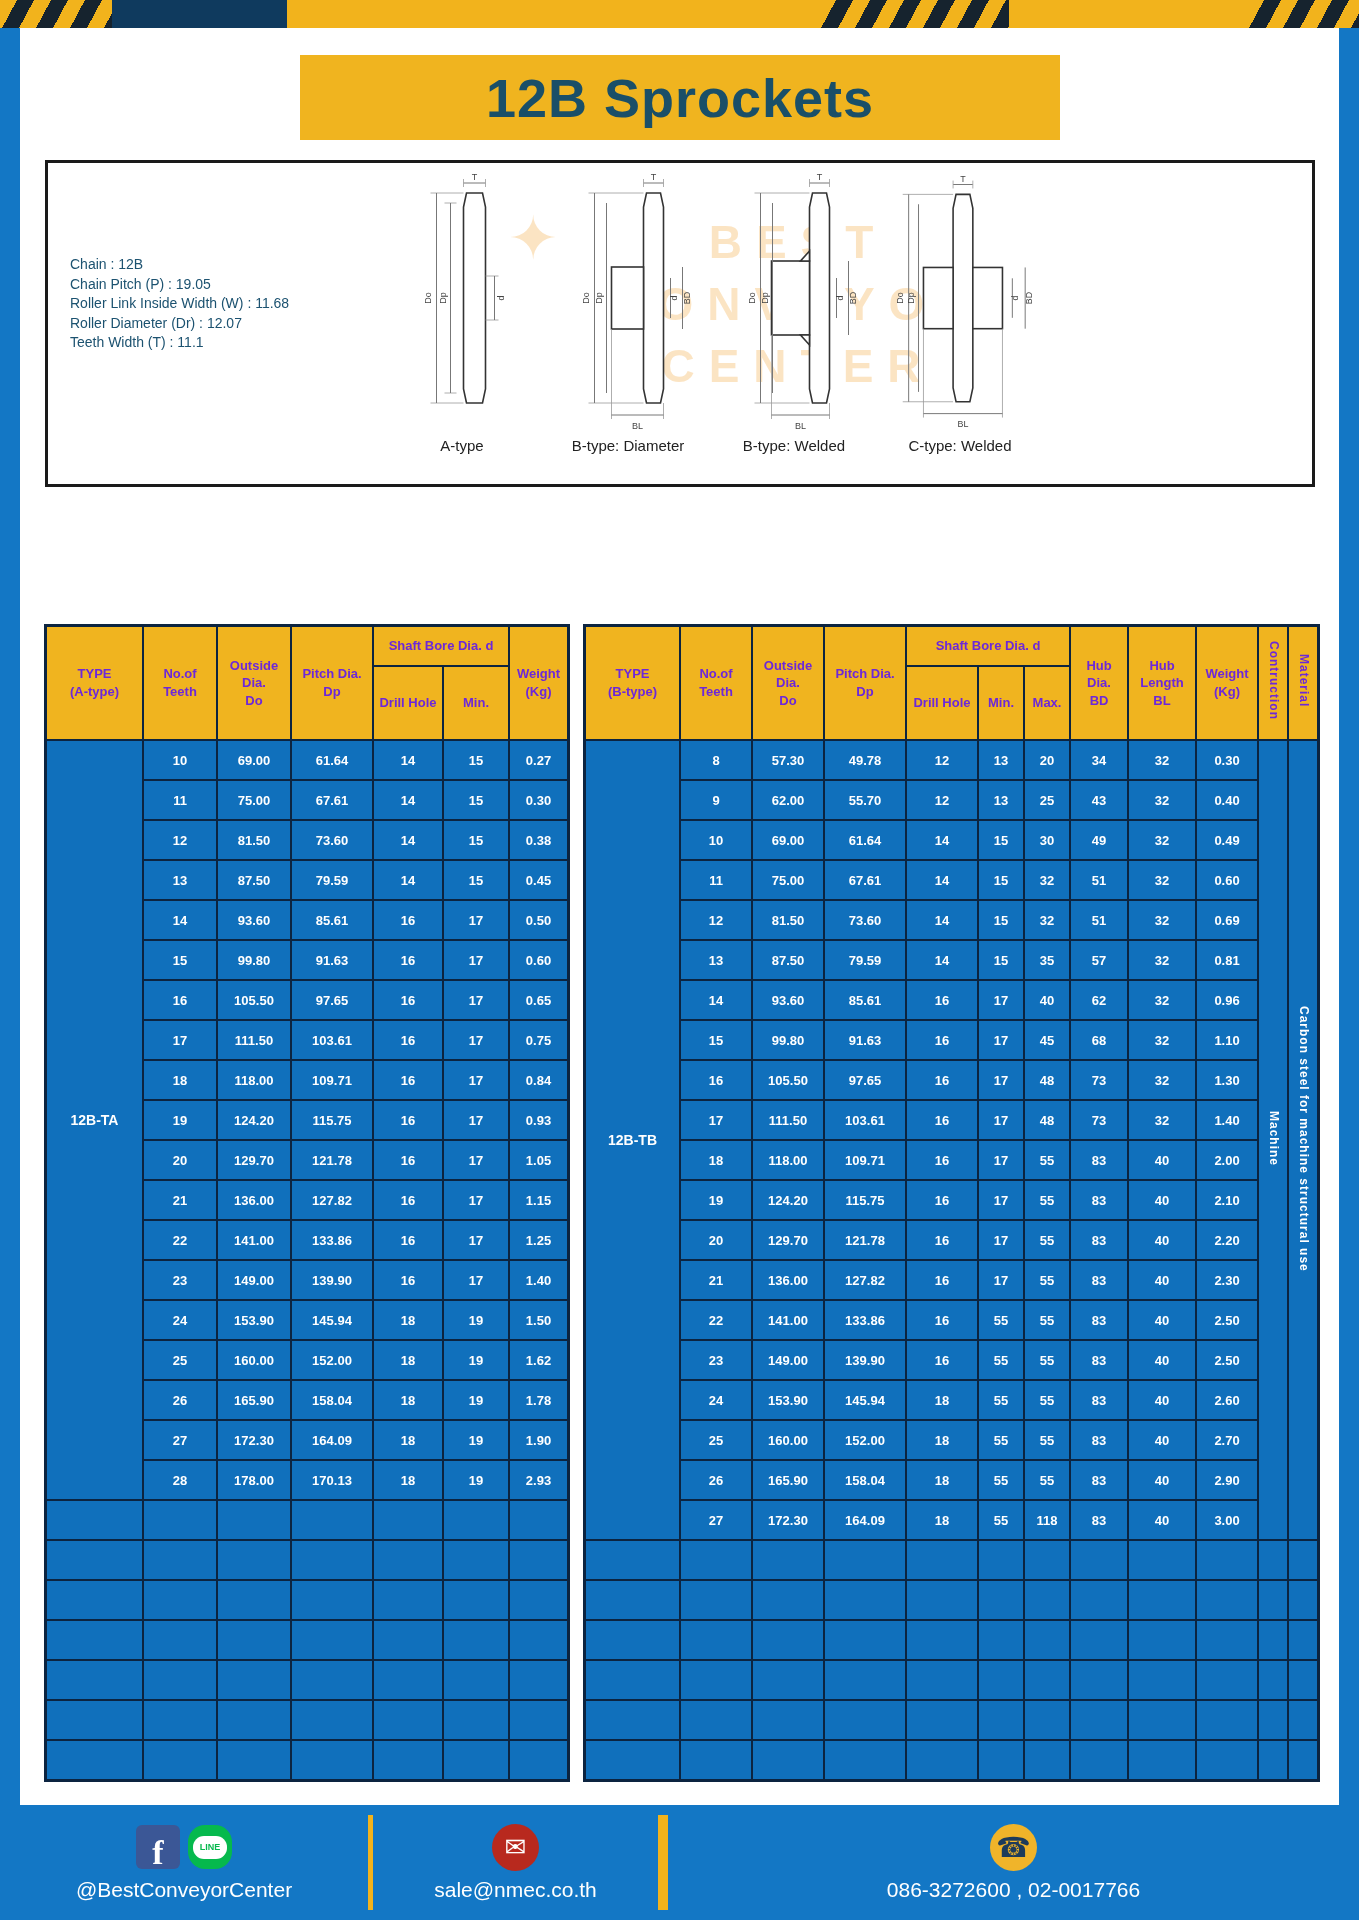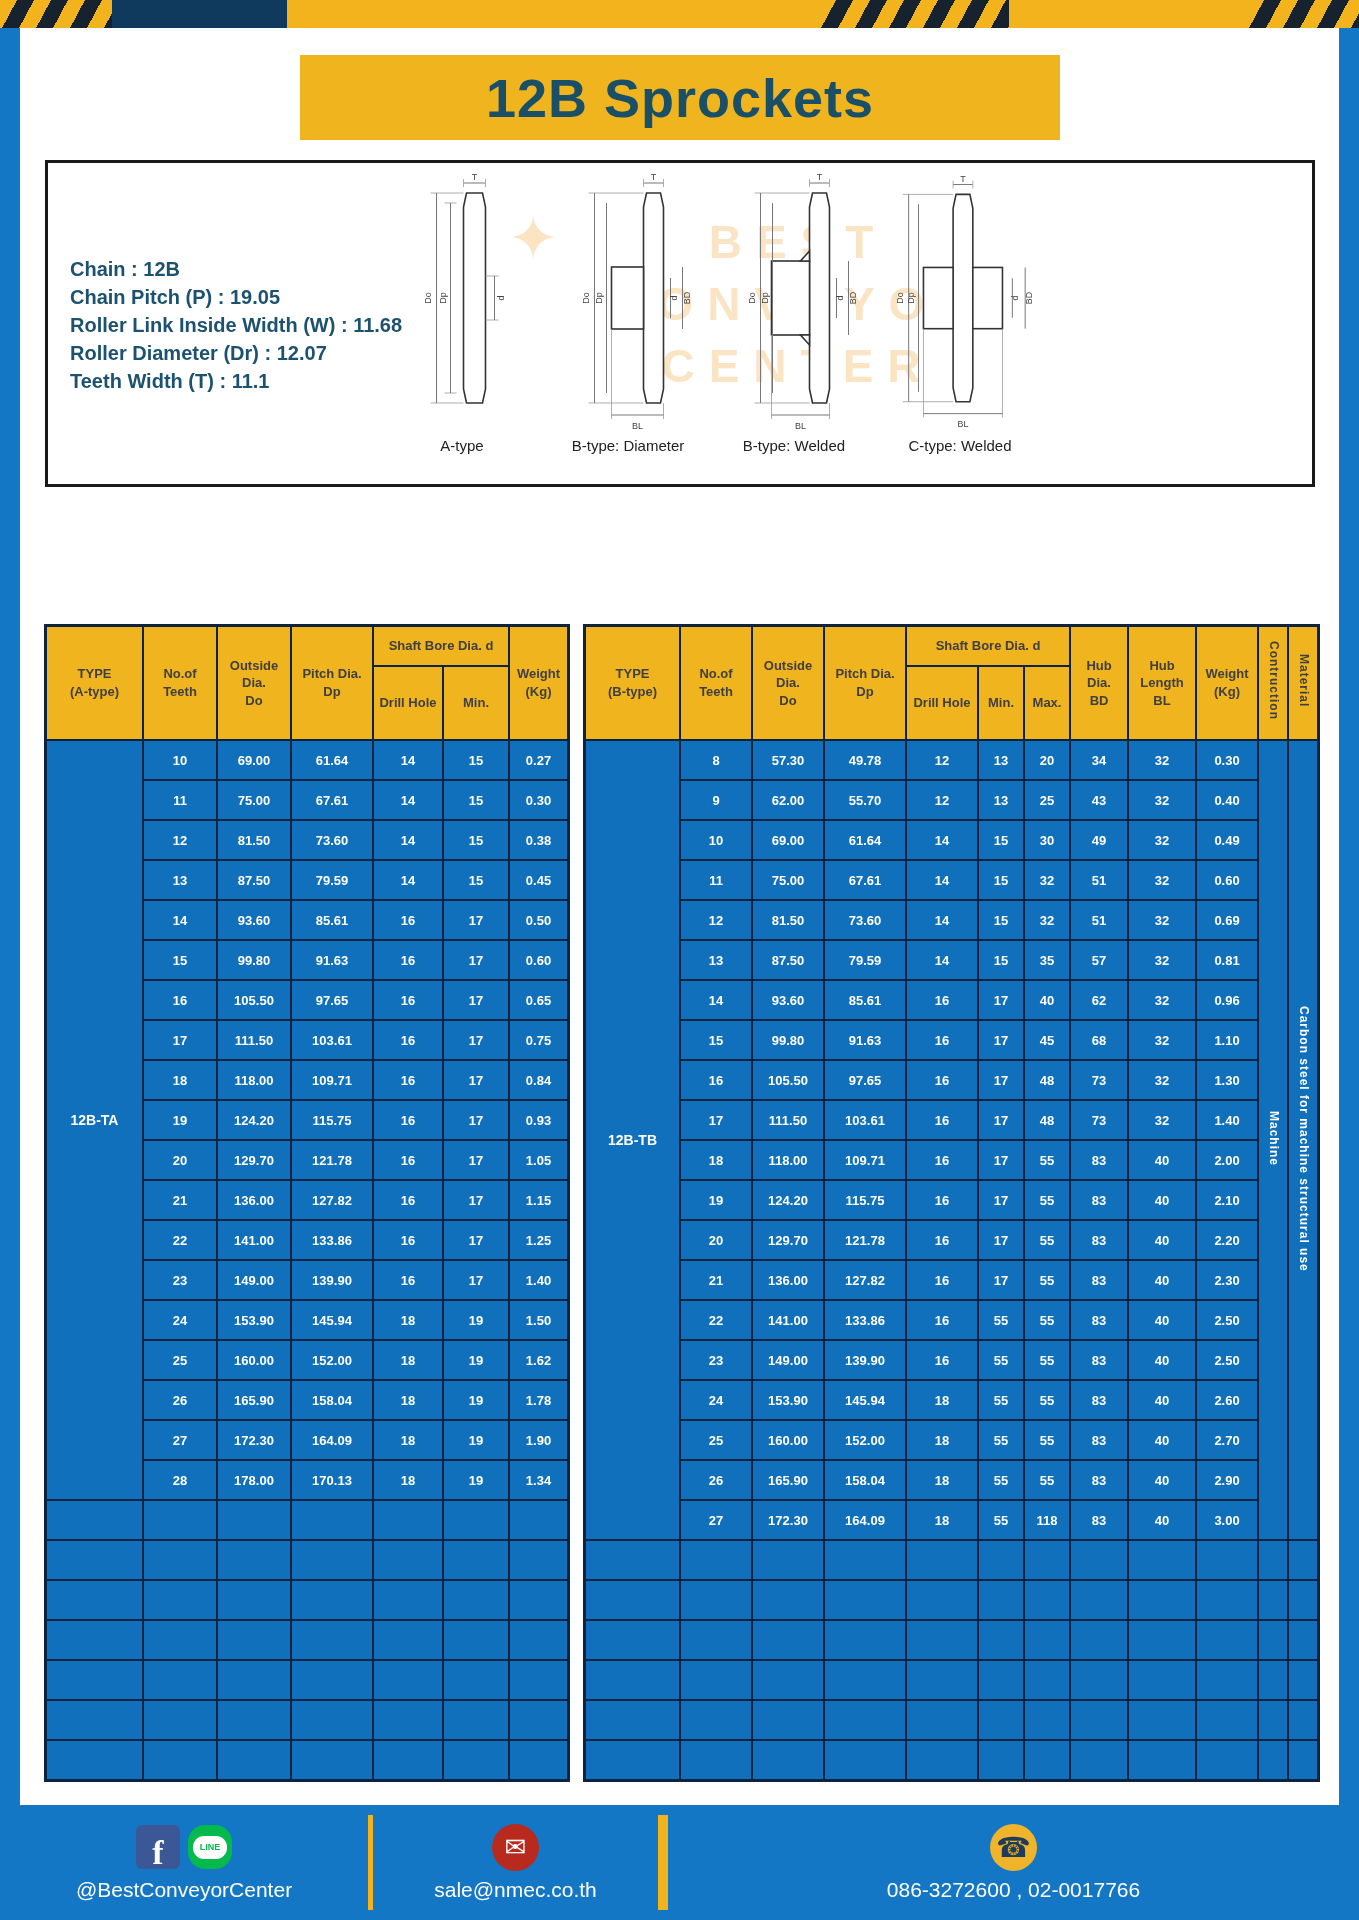--- a/index.html
+++ b/index.html
@@ -16,41 +16,41 @@
   
   .panel { position:absolute; left:20px; top:28px; width:1319px; height:1777px; background:#ffffff; }
 
   .title-banner { position:absolute; left:280px; top:27px; width:760px; height:85px; background:#f0b41f;
                   display:flex; align-items:center; justify-content:center; }
   .title-banner h1 { font-size:54px; font-weight:bold; color:#1a4f68; letter-spacing:1px; }
 
   
   .spec-box { position:absolute; left:25px; top:132px; width:1270px; height:327px; background:#fff;
               border:3px solid #1a1a1a; }
-  .spec-lines { position:absolute; left:22px; top:92px; font-size:20px; font-weight:bold; color:#1c5270;
+  .spec-lines { position:absolute; left:22px; top:92px; font-size:14px; font-weight:normal; color:#1c5270;
                 line-height:1.4; z-index:2; }
   .watermark { position:absolute; left:430px; top:48px; width:640px; text-align:center; opacity:0.28;
                color:#f2a02c; font-weight:bold; z-index:0; pointer-events:none; }
   .watermark .wm-line { display:block; font-size:46px; letter-spacing:14px; line-height:1.35; }
   .watermark .wm-star { position:absolute; left:30px; top:-8px; font-size:60px; }
   .drawings { position:absolute; left:335px; top:10px; display:flex; gap:8px; z-index:1; }
   .drawings figure { width:158px; text-align:center; }
   .drawings svg { width:100%; height:262px; display:block; }
   .drawings figcaption { font-size:15px; color:#222; margin-top:2px; }
   .part { fill:#ffffff; stroke:#333; stroke-width:1.6; }
   .dim  { stroke:#777; stroke-width:1; }
   .ext  { stroke:#999; stroke-width:0.8; }
   .dtxt { font-size:9px; fill:#444; }
 
   
   .tables { position:absolute; left:25px; top:597px; display:flex; gap:15px; }
   table { border-collapse:collapse; table-layout:fixed; }
   #table-a { width:522px; } #table-b { width:733px; }
   th, td { border:2px solid #0c2440; text-align:center; vertical-align:middle; overflow:hidden; }
-  thead th { background:#f0b41f; color:#404040; font-size:13px; font-weight:bold;
+  thead th { background:#f0b41f; color:#6d28d9; font-size:13px; font-weight:bold;
              white-space:pre-line; line-height:1.35; padding:2px; }
   thead tr:first-child th { height:40px; }
   thead tr:nth-child(2) th { height:74px; }
   tbody td { background:#1070bc; color:#ffffff; font-size:13px; font-weight:600; height:40px; padding:1px; }
   td.type-cell { font-size:14px; }
   .vtext { writing-mode:vertical-rl; display:inline-block; line-height:1.1; letter-spacing:1px; }
   th .vtext { font-size:12px; }
   td.vcell .vtext { font-size:12px; }
   table { outline:1px solid #0c2440; }
 
@@ -394,21 +394,21 @@
               <td>18</td>
               <td>19</td>
               <td>1.90</td>
             </tr>
             <tr>
               <td>28</td>
               <td>178.00</td>
               <td>170.13</td>
               <td>18</td>
               <td>19</td>
-              <td>1.34</td>
+              <td>2.93</td>
             </tr>
             <tr>
               <td>&nbsp;</td>
               <td>&nbsp;</td>
               <td>&nbsp;</td>
               <td>&nbsp;</td>
               <td>&nbsp;</td>
               <td>&nbsp;</td>
               <td>&nbsp;</td>
             </tr>

